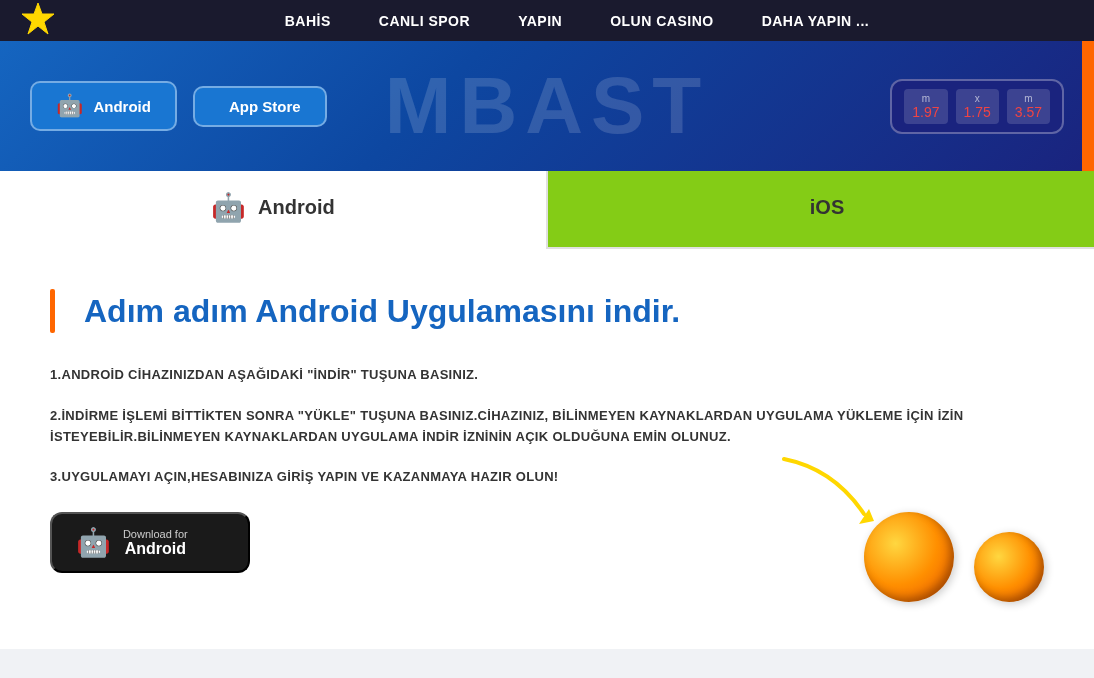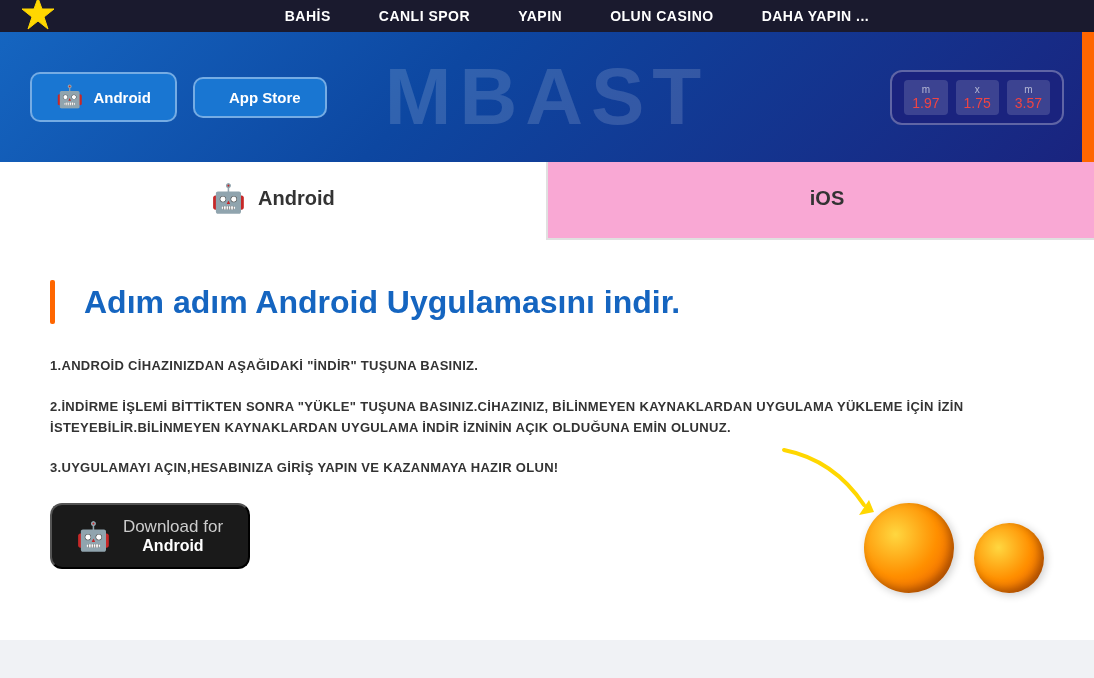--- a/index.html
+++ b/index.html
@@ -1,21 +1,21 @@
 <!DOCTYPE html>
 <html><head>
   <meta charset="utf-8">
   <style>
     * { margin: 0; padding: 0; box-sizing: border-box; }
     body { font-family: Arial, sans-serif; background: #f0f2f5; width: 1094px; overflow-x: hidden; }
 
     
     .navbar {
       background: #1a1a2e;
-      height: 32px;
+      height: 41px;
       display: flex;
       align-items: center;
       padding: 0 20px;
       gap: 0;
     }
     .navbar-logo {
       width: 40px;
       height: 40px;
       margin-right: 20px;
       flex-shrink: 0;
@@ -133,21 +133,21 @@
       flex: 1;
       padding: 20px 0;
       display: flex;
       align-items: center;
       justify-content: center;
       gap: 12px;
       cursor: pointer;
       font-size: 20px;
       font-weight: 600;
       color: #333;
-      background: #f9a8d4;
+      background: #84cc16;
       border-bottom: 3px solid transparent;
     }
     .platform-tab.active {
       background: #ffffff;
       color: #333;
       border-bottom: 3px solid transparent;
       box-shadow: 0 2px 0 white;
     }
     .platform-tab .tab-icon { font-size: 28px; }
     .tab-divider {
@@ -220,21 +220,21 @@
       border-radius: 12px;
       padding: 12px 24px;
       display: flex;
       align-items: center;
       gap: 12px;
       cursor: pointer;
       min-width: 200px;
     }
     .download-btn .dw-icon { font-size: 28px; }
     .download-btn .dw-text { display: flex; flex-direction: column; }
-    .download-btn .dw-sub { font-size: 17px; color: #ccc; }
+    .download-btn .dw-sub { font-size: 11px; color: #ccc; }
     .download-btn .dw-main { font-size: 16px; font-weight: 700; }
 
     
     .coins-area {
       display: flex;
       gap: 20px;
       align-items: flex-end;
     }
     .coin {
       border-radius: 50%;

